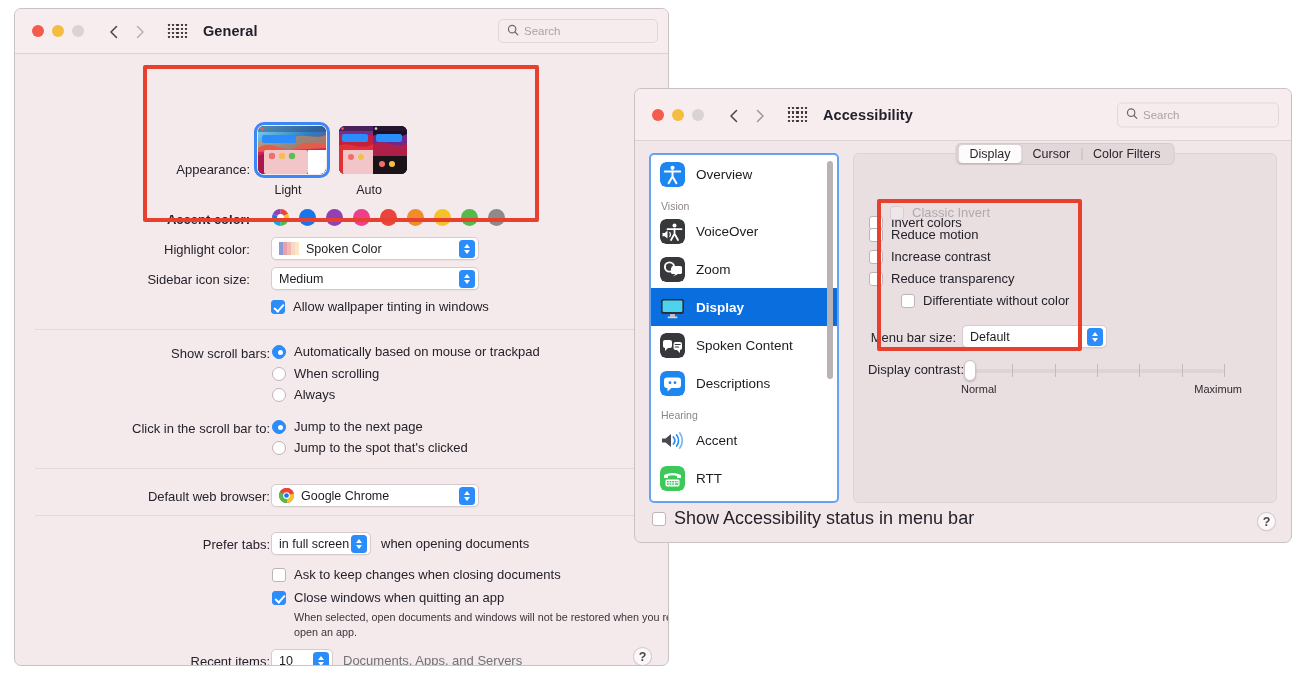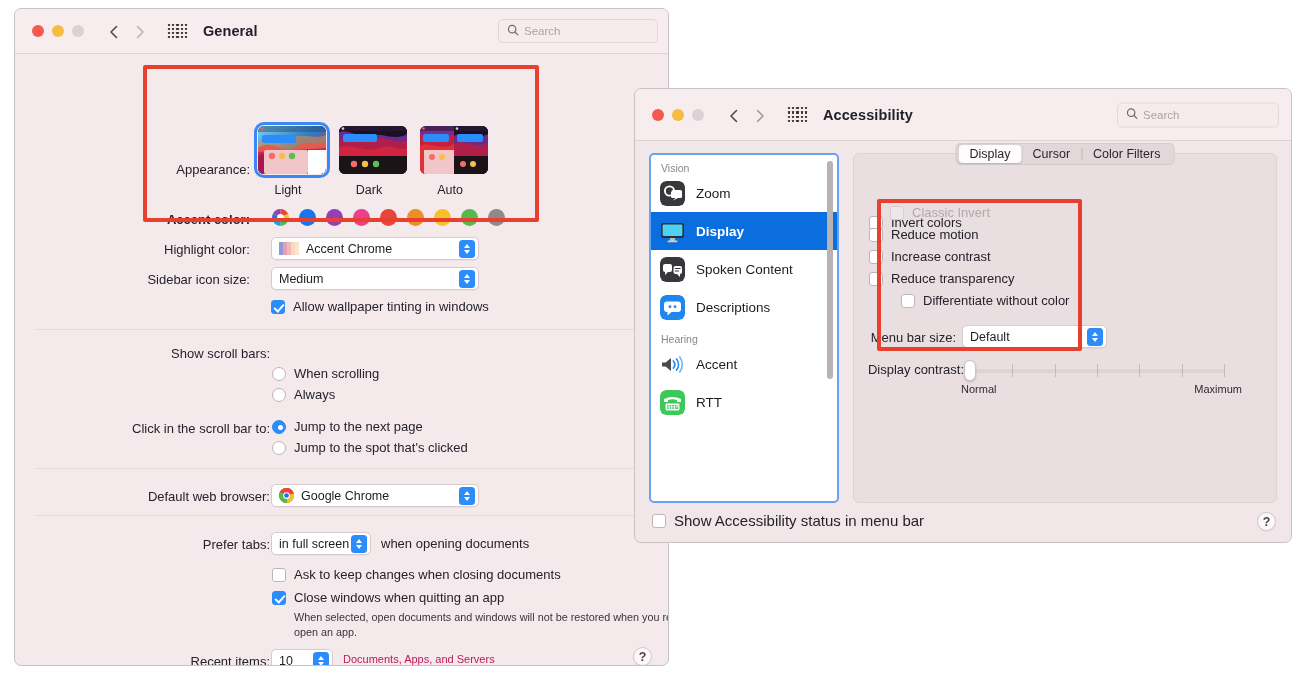--- a/index.html
+++ b/index.html
@@ -248,38 +248,20 @@
               <rect x="6" y="24" width="44" height="24" rx="2" fill="#f2c6c9"></rect>
               <rect x="50" y="24" width="18" height="24" fill="#ffffff"></rect>
               <circle cx="14" cy="30" r="3.2" fill="#f06f6b"></circle>
               <circle cx="24" cy="30" r="3.2" fill="#f3c04a"></circle>
               <circle cx="34" cy="30" r="3.2" fill="#5cbf54"></circle>
             </svg>
           </span>
           <div class="cap">Light</div>
         </div>
 
-        <div class="tile">
-          <span class="thumb">
-            <svg width="68" height="48" viewBox="0 0 68 48" preserveAspectRatio="none">
-              <rect width="68" height="48" fill="#1b1020"></rect>
-              <path d="M0 6 C12 2 20 14 30 10 C42 5 56 16 68 8 L68 30 L0 30 Z" fill="#6c2a8e"></path>
-              <path d="M0 14 C12 8 22 20 34 14 C46 8 58 20 68 14 L68 32 L0 32 Z" fill="#b01f4a"></path>
-              <path d="M0 22 C14 16 26 28 40 22 C52 17 60 26 68 22 L68 34 L0 34 Z" fill="#d3243f"></path>
-              <rect x="0" y="0" width="68" height="5" fill="#241530"></rect>
-              <circle cx="4" cy="2.6" r="1.3" fill="#cfd2d6"></circle>
-              <rect x="4" y="8" width="34" height="8" rx="2" fill="#2b8cfb"></rect>
-              <rect x="0" y="30" width="68" height="18" fill="#1a1418"></rect>
-              <circle cx="15" cy="38" r="3.2" fill="#f06f6b"></circle>
-              <circle cx="26" cy="38" r="3.2" fill="#f3c04a"></circle>
-              <circle cx="37" cy="38" r="3.2" fill="#5cbf54"></circle>
-            </svg>
-          </span>
-          <div class="cap">Dark</div>
-        </div>
 
         <div class="tile">
           <span class="thumb">
             <svg width="68" height="48" viewBox="0 0 68 48" preserveAspectRatio="none">
               <rect width="34" height="48" fill="#7b2a8e"></rect>
               <path d="M0 10 C8 4 18 16 34 8 L34 48 L0 48 Z" fill="#c31f3f"></path>
               <path d="M0 20 C10 14 20 26 34 18 L34 48 L0 48 Z" fill="#e03235"></path>
               <rect x="0" y="0" width="34" height="5" fill="#3d2050" opacity=".8"></rect>
               <circle cx="3.5" cy="2.6" r="1.3" fill="#f45a4d"></circle>
               <rect x="3" y="8" width="26" height="8" rx="2" fill="#2b8cfb"></rect>
@@ -331,21 +313,21 @@
         <span class="swatchbox">
           <svg width="20" height="13" viewBox="0 0 20 13" preserveAspectRatio="none">
             <rect width="20" height="13" fill="#f7e4d6"></rect>
             <rect x="0" width="4" height="13" fill="#8d9ad8"></rect>
             <rect x="4" width="4" height="13" fill="#e9a0ae"></rect>
             <rect x="8" width="4" height="13" fill="#f2b9b2"></rect>
             <rect x="12" width="4" height="13" fill="#f7d9c3"></rect>
             <rect x="16" width="4" height="13" fill="#fae7c8"></rect>
           </svg>
         </span>
-        <span class="txt">Accent Chrome</span>
+        <span class="txt">Spoken Color</span>
         <span class="stepper">
             <i class="up"></i>
             <i class="dn"></i>
           </span>
       </div>
 
       <div class="lbl-col" style="top:218px;">Sidebar icon size:</div>
       <div class="popup" style="position:absolute; left:256px; top:213px; width:208px;">
         <span class="txt">Medium</span>
         <span class="stepper">
@@ -355,20 +337,24 @@
       </div>
 
       <div class="ck-row" style="position:absolute; left:256px; top:245px;">
         <span class="ck on"></span>
         <span class="t">Allow wallpaper tinting in windows</span>
       </div>
 
       <div class="sep" style="top:275px;"></div>
 
       <div class="lbl-col" style="top:292px; width:215px; left:40px;">Show scroll bars:</div>
+      <div class="ck-row" style="position:absolute; left:257px; top:290px;">
+        <span class="rd on"></span>
+        <span class="t">Automatically based on mouse or trackpad</span>
+      </div>
       <div class="ck-row" style="position:absolute; left:257px; top:312px;">
         <span class="rd"></span>
         <span class="t">When scrolling</span>
       </div>
       <div class="ck-row" style="position:absolute; left:257px; top:333px;">
         <span class="rd"></span>
         <span class="t">Always</span>
       </div>
 
       <div class="lbl-col" style="top:367px; width:215px; left:40px;">Click in the scroll bar to:</div>
@@ -426,21 +412,21 @@
       <div class="note" style="left:279px; top:556px;">When selected, open documents and windows will not be restored when you re-open an app.</div>
 
       <div class="lbl-col" style="top:600px; width:215px; left:40px;">Recent items:</div>
       <div class="popup" style="position:absolute; left:256px; top:595px; width:62px;">
         <span class="txt">10</span>
         <span class="stepper">
             <i class="up"></i>
             <i class="dn"></i>
           </span>
       </div>
-      <div style="position:absolute; left:328px; top:599px; font-size:11px; color:#be185d;">Documents, Apps, and Servers</div>
+      <div style="position:absolute; left:328px; top:599px; font-size:13px; color:#737373;">Documents, Apps, and Servers</div>
 
       <div class="help" style="left:618px; top:593px;">?</div>
     </div>
   </div>
 
   <div class="callout" style="left:143px; top:65px; width:396px; height:157px;"></div>
 
   <div class="window" id="win-acc">
 
     <div class="titlebar">
@@ -493,23 +479,47 @@
         </span>
         <span class="ph">Search</span>
       </div>
     </div>
 
     <div class="acc-body">
 
       <div class="acc-sidebar">
         <div class="acc-list">
 
+          <div class="acc-item">
+            <span class="aicon">
+              <svg width="25" height="25" viewBox="0 0 25 25">
+                  <rect width="25" height="25" rx="6" fill="#1e86ef"></rect>
+                  <circle cx="12.5" cy="5.8" r="2.1" fill="#fff"></circle>
+                  <path d="M4.8 9.6 h15.4" stroke="#fff" stroke-width="2" stroke-linecap="round"></path>
+                  <path d="M12.5 9.6 v6.2 M12.5 14.6 L8.6 21.2 M12.5 14.6 L16.4 21.2" stroke="#fff" stroke-width="2" stroke-linecap="round" fill="none"></path>
+                </svg>
+            </span>
+            <span class="nm">Overview</span>
+          </div>
 
           <div class="acc-group">Vision</div>
 
+          <div class="acc-item">
+            <span class="aicon">
+              <svg width="25" height="25" viewBox="0 0 25 25">
+                  <rect width="25" height="25" rx="6" fill="#37383c"></rect>
+                  <circle cx="14.5" cy="6.5" r="2" fill="#fff"></circle>
+                  <path d="M7.5 10.2 h14" stroke="#fff" stroke-width="1.8" stroke-linecap="round"></path>
+                  <path d="M14.5 10.2 v5.5 M14.5 14.8 L11 21 M14.5 14.8 L18 21" stroke="#fff" stroke-width="1.8" stroke-linecap="round" fill="none"></path>
+                  <path d="M2.5 14 h2.2 l2.8-2.4 v8 l-2.8-2.4 H2.5 Z" fill="#fff"></path>
+                  <path d="M9.4 13.2 a3 3 0 0 1 0 4.6" stroke="#fff" stroke-width="1.2" fill="none"></path>
+                </svg>
+            </span>
+            <span class="nm">VoiceOver</span>
+          </div>
 
           <div class="acc-item">
             <span class="aicon">
               <svg width="25" height="25" viewBox="0 0 25 25">
                   <rect width="25" height="25" rx="6" fill="#37383c"></rect>
                   <rect x="11" y="9" width="11" height="8" rx="1.6" fill="#fff"></rect>
                   <path d="M13 19.5 l3-3 h3 z" fill="#fff"></path>
                   <circle cx="9.5" cy="10" r="4.6" fill="none" stroke="#fff" stroke-width="1.9"></circle>
                   <path d="M12.8 13.3 L16 16.5" stroke="#fff" stroke-width="1.9" stroke-linecap="round"></path>
                   <path d="M7.3 10 h4.4" stroke="#37383c" stroke-width="1.4"></path>
@@ -659,21 +669,21 @@
             </div>
             <div class="knob" style="left:-6px;"></div>
           </div>
           <span class="sublabel" style="left:-9px; top:14px;">Normal</span>
           <span class="sublabel" style="right:-18px; top:14px;">Maximum</span>
         </div>
       </div>
 
       <div class="acc-footer-ck">
         <span class="ck"></span>
-        <span class="t" style="font-size:15px;color:#25222b;">Show Accessibility status in menu bar</span>
+        <span class="t" style="font-size:18px;color:#25222b;">Show Accessibility status in menu bar</span>
       </div>
 
       <div class="help" style="right:15px; bottom:12px;">?</div>
     </div>
   </div>
 
   <div class="callout" style="left:877px; top:199px; width:205px; height:152px;"></div>
 
 </div>
 

